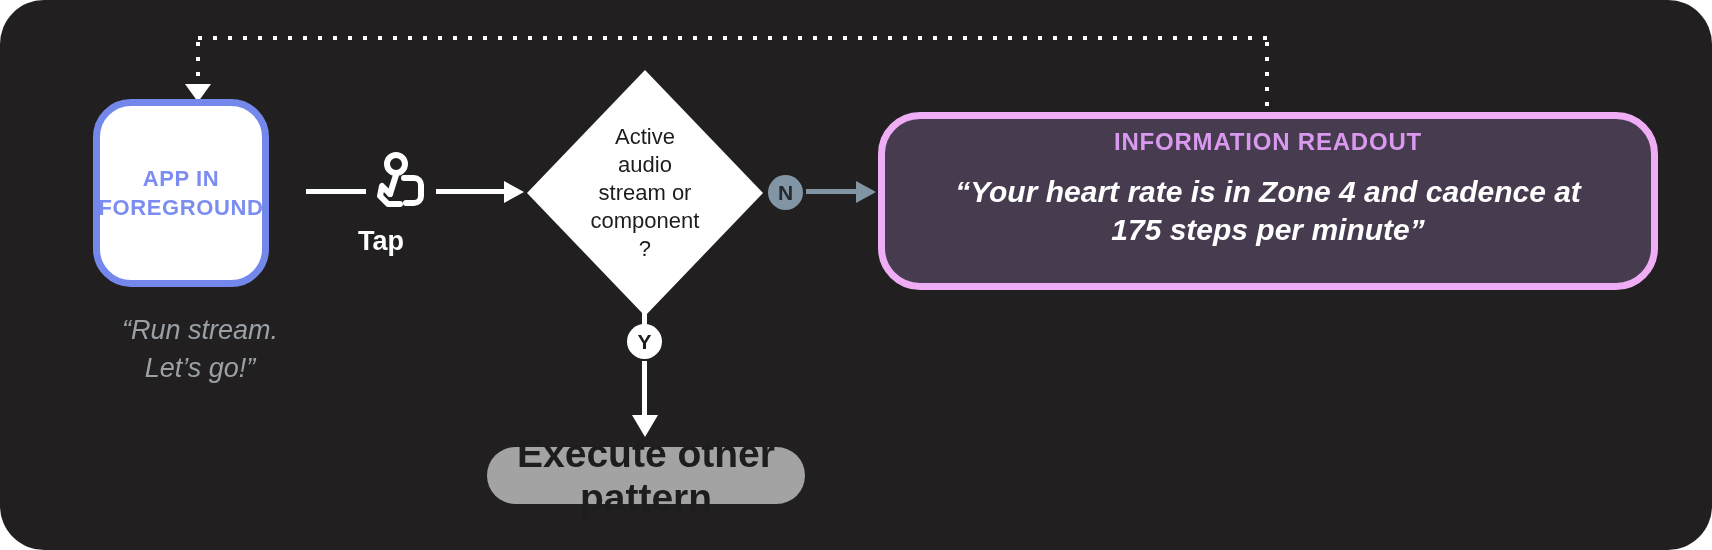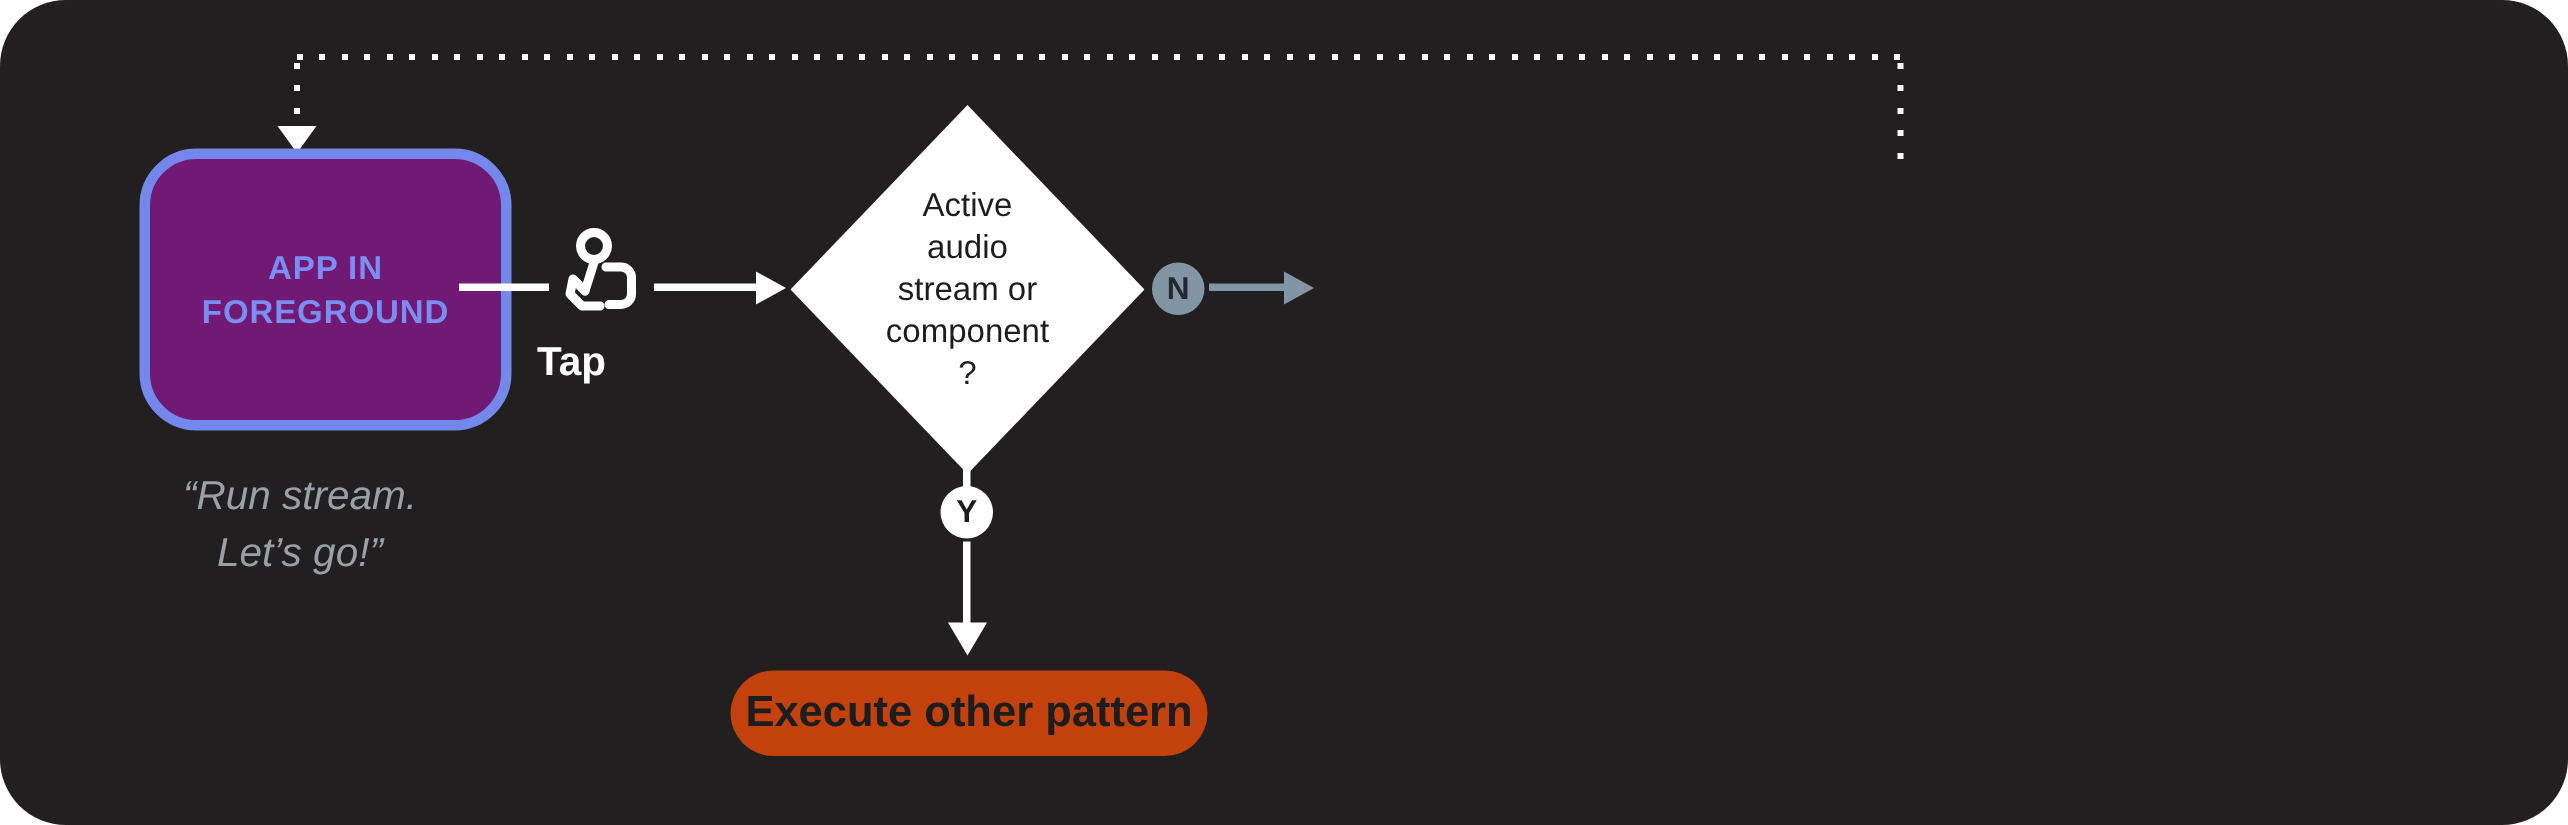--- a/index.html
+++ b/index.html
@@ -28,23 +28,23 @@
   }
   .tri-down-white {
     width: 0; height: 0;
     border-left: 13px solid transparent;
     border-right: 13px solid transparent;
     border-top: 18px solid #ffffff;
   }
 
   
   .app-node {
-    left: 93px; top: 99px; width: 248px; height: 188px;
+    left: 93px; top: 99px; width: 176px; height: 188px;
     box-sizing: border-box;
-    background: #701a75;
+    background: #ffffff;
     border: 7px solid #7488ec;
     border-radius: 38px;
   }
   .app-node .label {
     color: #7b8df0;
     font-size: 22px;
     font-weight: bold;
     letter-spacing: 0.6px;
     line-height: 1.32;
   }
@@ -122,24 +122,24 @@
     font-size: 30px;
     font-weight: bold;
     font-style: italic;
     line-height: 1.27;
     text-align: center;
   }
 
   
   .exec-pill {
     left: 487px; top: 447px; width: 318px; height: 57px;
-    background: #c2410c;
+    background: #a3a3a3;
     border-radius: 29px;
     color: #1d1d1f;
-    font-size: 29px;
+    font-size: 39px;
     font-weight: bold;
   }
 </style>
 </head>
 <body>
 
 <div class="canvas">
 
   <div class="abs dot-h" style="left:198px; top:36px; width:1071px;"></div>
   <div class="abs dot-v" style="left:196px; top:42px; height:42px;"></div>
@@ -176,20 +176,25 @@
 stream or
 component
 ?</div>
 
   <div class="abs badge badge-n center-flex">
     <span>N</span>
   </div>
   <div class="abs gline" style="left:806px; top:189px; width:52px; height:5px;"></div>
   <div class="abs head-right-gray" style="left:856px; top:181px;"></div>
 
+  <div class="abs readout">
+    <div class="readout-title">INFORMATION READOUT</div>
+    <div class="readout-quote pre">“Your heart rate is in Zone 4 and cadence at
+175 steps per minute”</div>
+  </div>
 
   <div class="abs wline" style="left:642px; top:303px; width:5px; height:24px;"></div>
   <div class="abs badge badge-y center-flex">
     <span>Y</span>
   </div>
   <div class="abs wline" style="left:642px; top:361px; width:5px; height:56px;"></div>
   <div class="abs head-down-white" style="left:632px; top:415px;"></div>
 
   <div class="abs exec-pill center-flex">
     <span>Execute other pattern</span>

